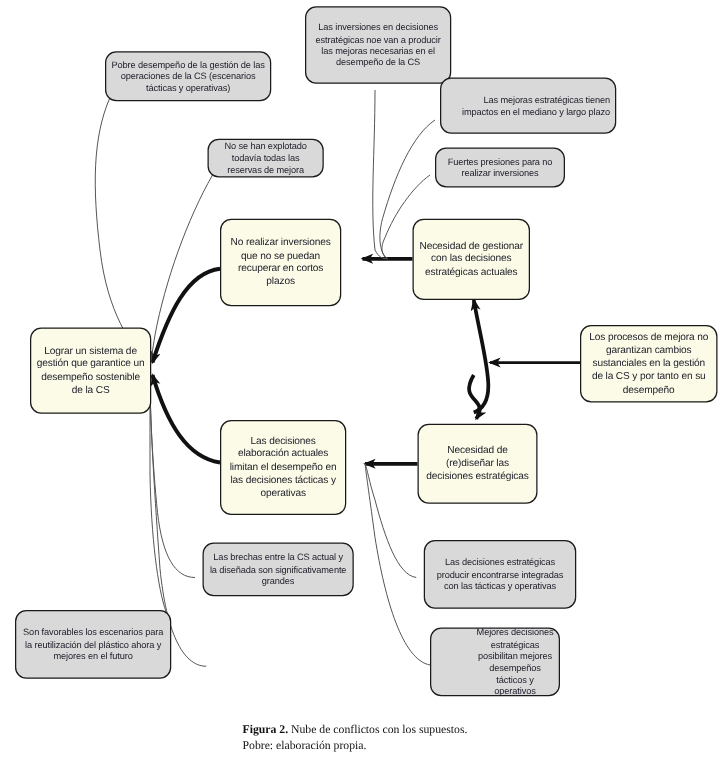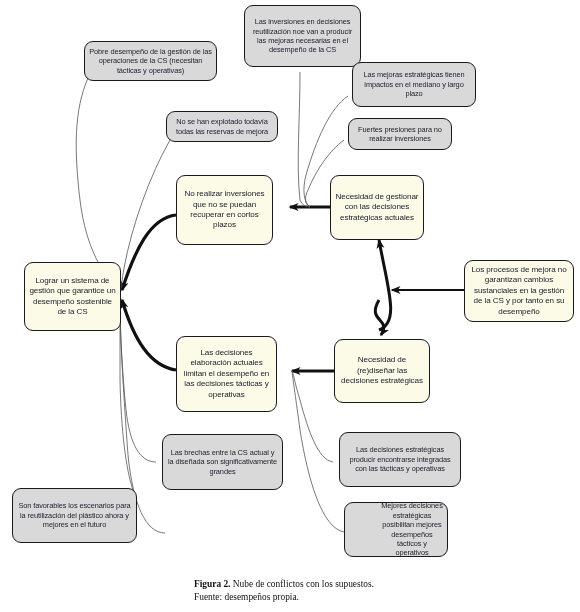--- a/index.html
+++ b/index.html
@@ -113,40 +113,40 @@
 
       <path d="M133,490 C126,470 121,430 120,380 C120,340 120,315 120,300"></path>
 
       <path d="M333,462 C318,460 308,430 300,400 C295,384 294,376 292,371"></path>
 
       <path d="M344,532 C322,528 308,480 300,430 C296,400 293,380 292,371"></path>
     </g>
   </svg>
 
   <div class="node assumption" style="left:84px; top:41px; width:133px; height:40px;">
-    <span>Pobre desempeño de la gestión de las operaciones de la CS (necesitan tácticas y operativas)</span>
+    <span>Pobre desempeño de la gestión de las operaciones de la CS (escenarios tácticas y operativas)</span>
   </div>
 
-  <div class="node assumption" style="left:166px; top:111px; width:112px; height:31px;">
+  <div class="node assumption" style="left:166px; top:111px; width:93px; height:31px;">
     <span>No se han explotado todavía todas las reservas de mejora</span>
   </div>
 
   <div class="node assumption" style="left:244px; top:5px; width:117px; height:62px;">
-    <span>Las inversiones en decisiones reutilización noe van a producir las mejoras necesarias en el desempeño de la CS</span>
+    <span>Las inversiones en decisiones estratégicas noe van a producir las mejoras necesarias en el desempeño de la CS</span>
   </div>
 
-  <div class="node assumption" style="left:352px; top:62px; width:124px; height:45px;">
+  <div class="node assumption" style="left:352px; top:62px; width:141px; height:45px;text-align:right;">
     <span>Las mejoras estratégicas tienen impactos  en el mediano y largo plazo</span>
   </div>
 
   <div class="node assumption" style="left:348px; top:118px; width:104px; height:32px;">
     <span>Fuertes presiones para no realizar inversiones</span>
   </div>
 
-  <div class="node assumption" style="left:162px; top:434px; width:121px; height:56px;">
+  <div class="node assumption" style="left:162px; top:434px; width:121px; height:43px;">
     <span>Las brechas entre la CS actual y la diseñada son significativamente grandes</span>
   </div>
 
   <div class="node assumption" style="left:339px; top:432px; width:122px; height:55px;">
     <span>Las decisiones estratégicas producir encontrarse integradas con las tácticas y operativas</span>
   </div>
 
   <div class="node assumption" style="left:12px; top:488px; width:125px; height:55px;">
     <span>Son favorables los escenarios para la reutilización del plástico ahora y mejores en el futuro</span>
   </div>
@@ -178,16 +178,16 @@
 
   <div class="node conflict" style="left:464px; top:260px; width:110px; height:62px;">
     <span>Los procesos de mejora no garantizan cambios sustanciales en  la gestión de la CS y por tanto en su desempeño</span>
   </div>
 
   <div id="caption">
     <div class="cap-line">
       <b>Figura 2.</b>
       <span>Nube de conflictos con los supuestos.</span>
     </div>
-    <div class="cap-line">Fuente: desempeños propia.</div>
+    <div class="cap-line">Pobre: elaboración propia.</div>
   </div>
 
 </div>
 
 </body></html>

